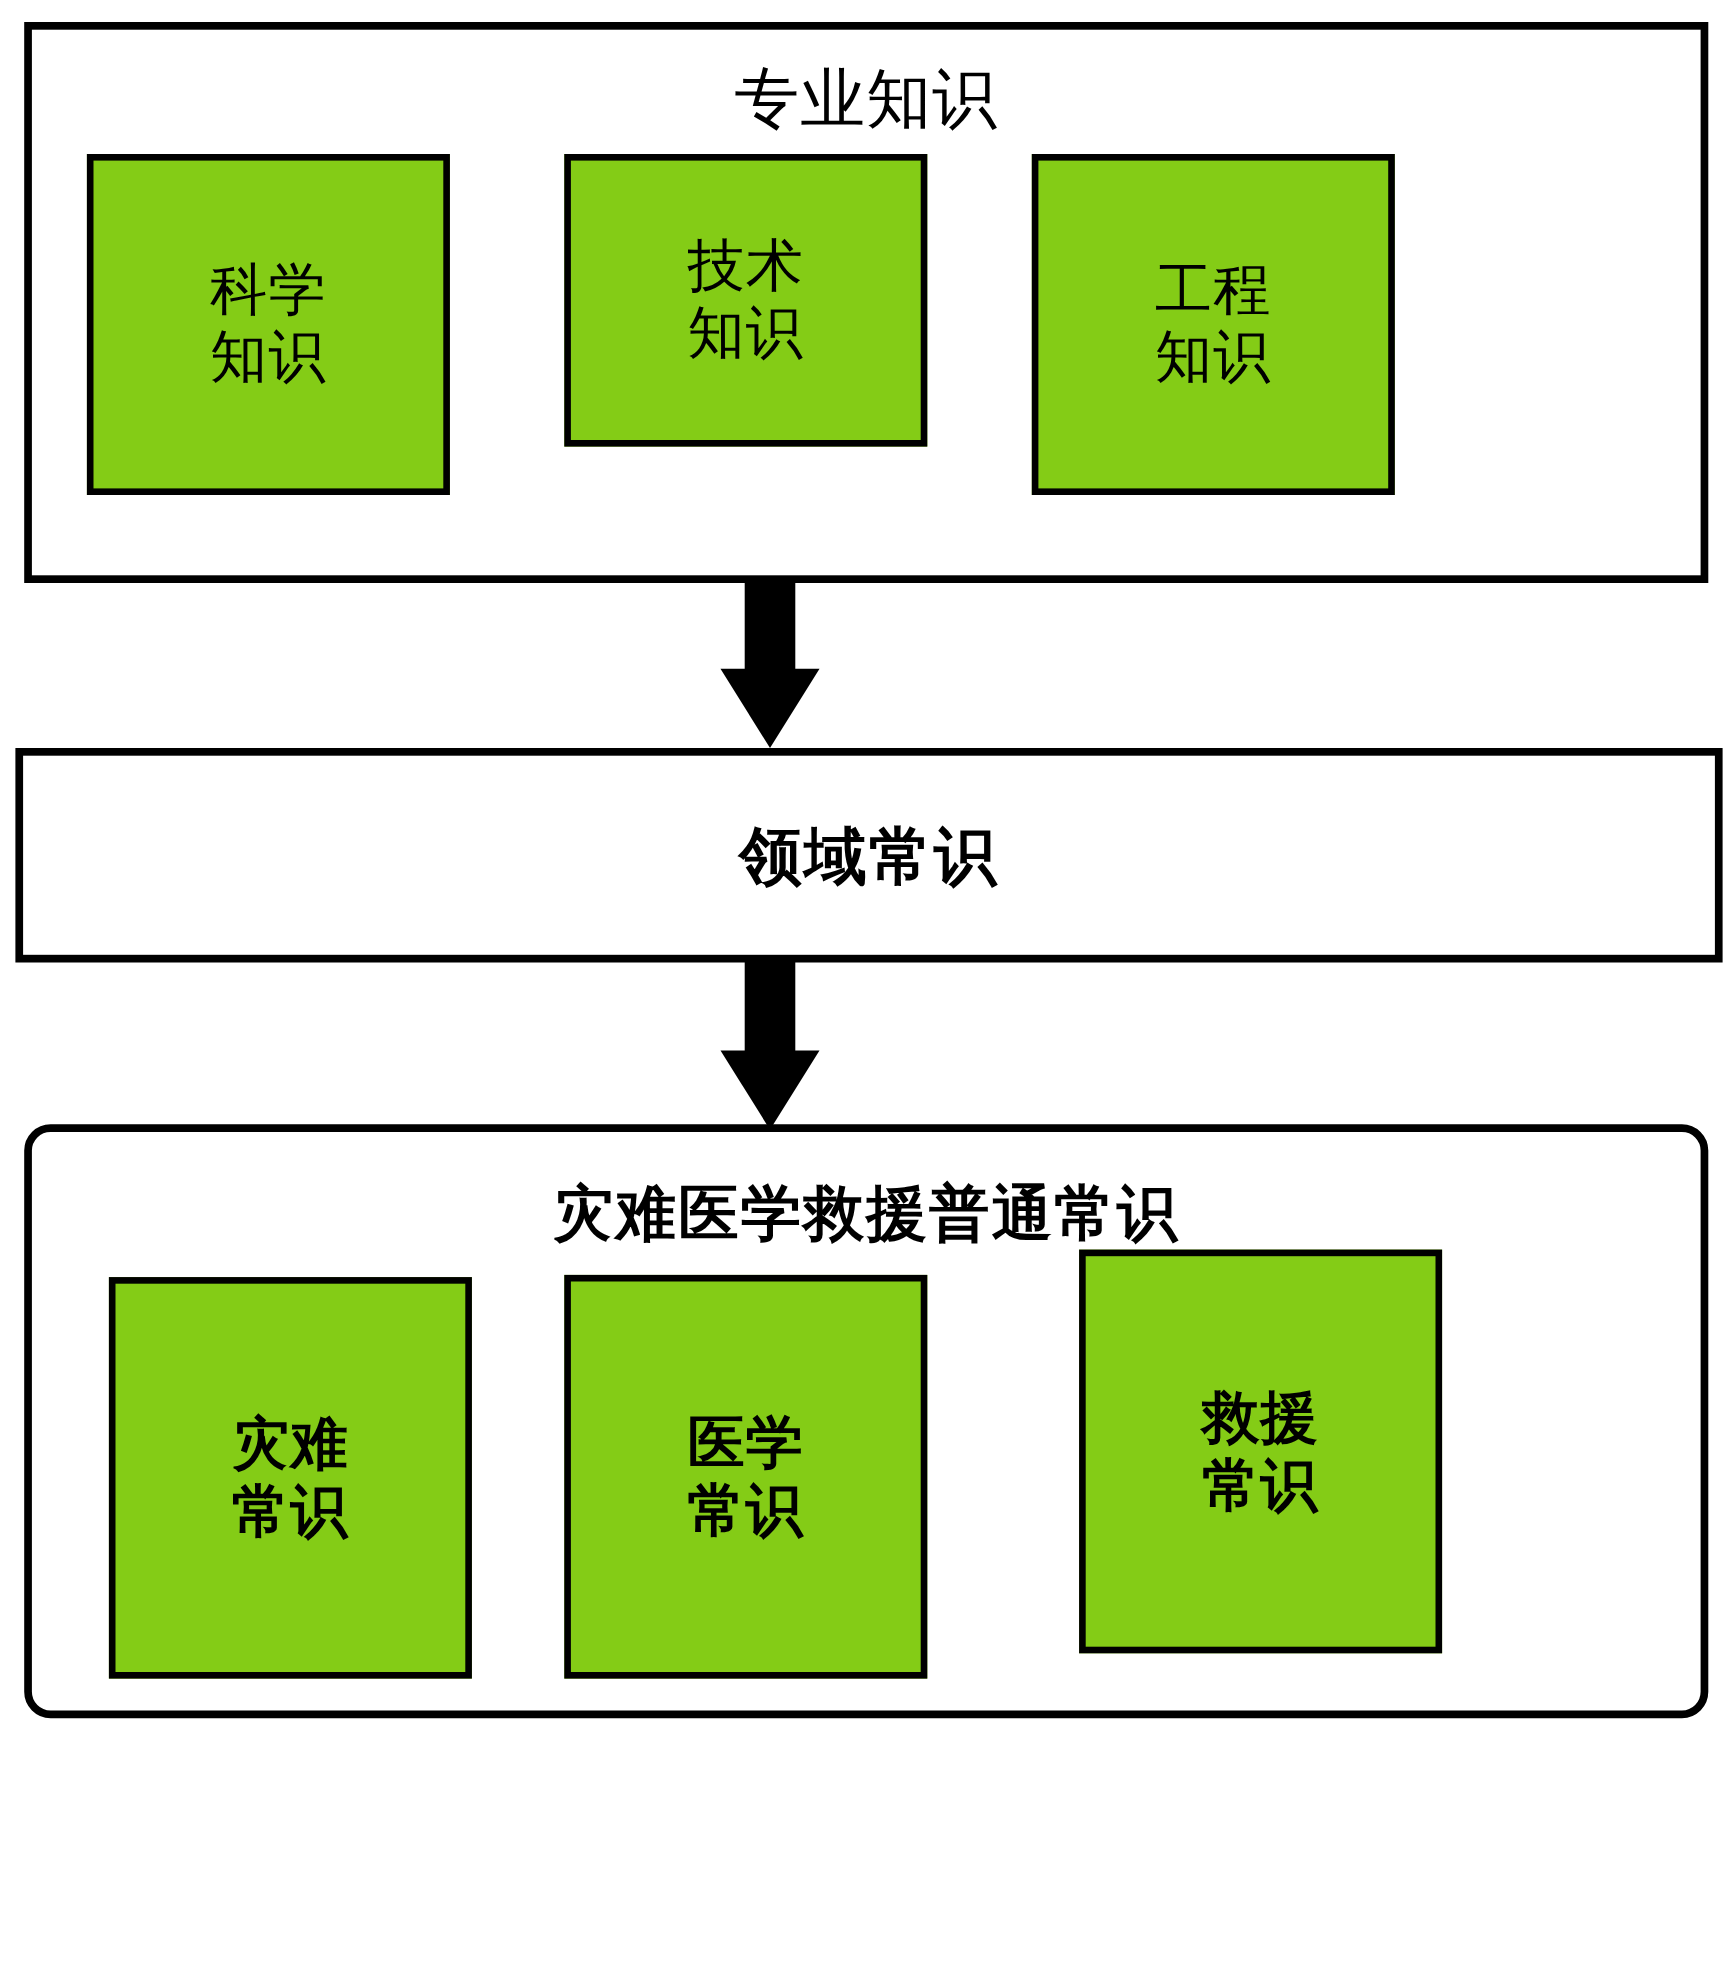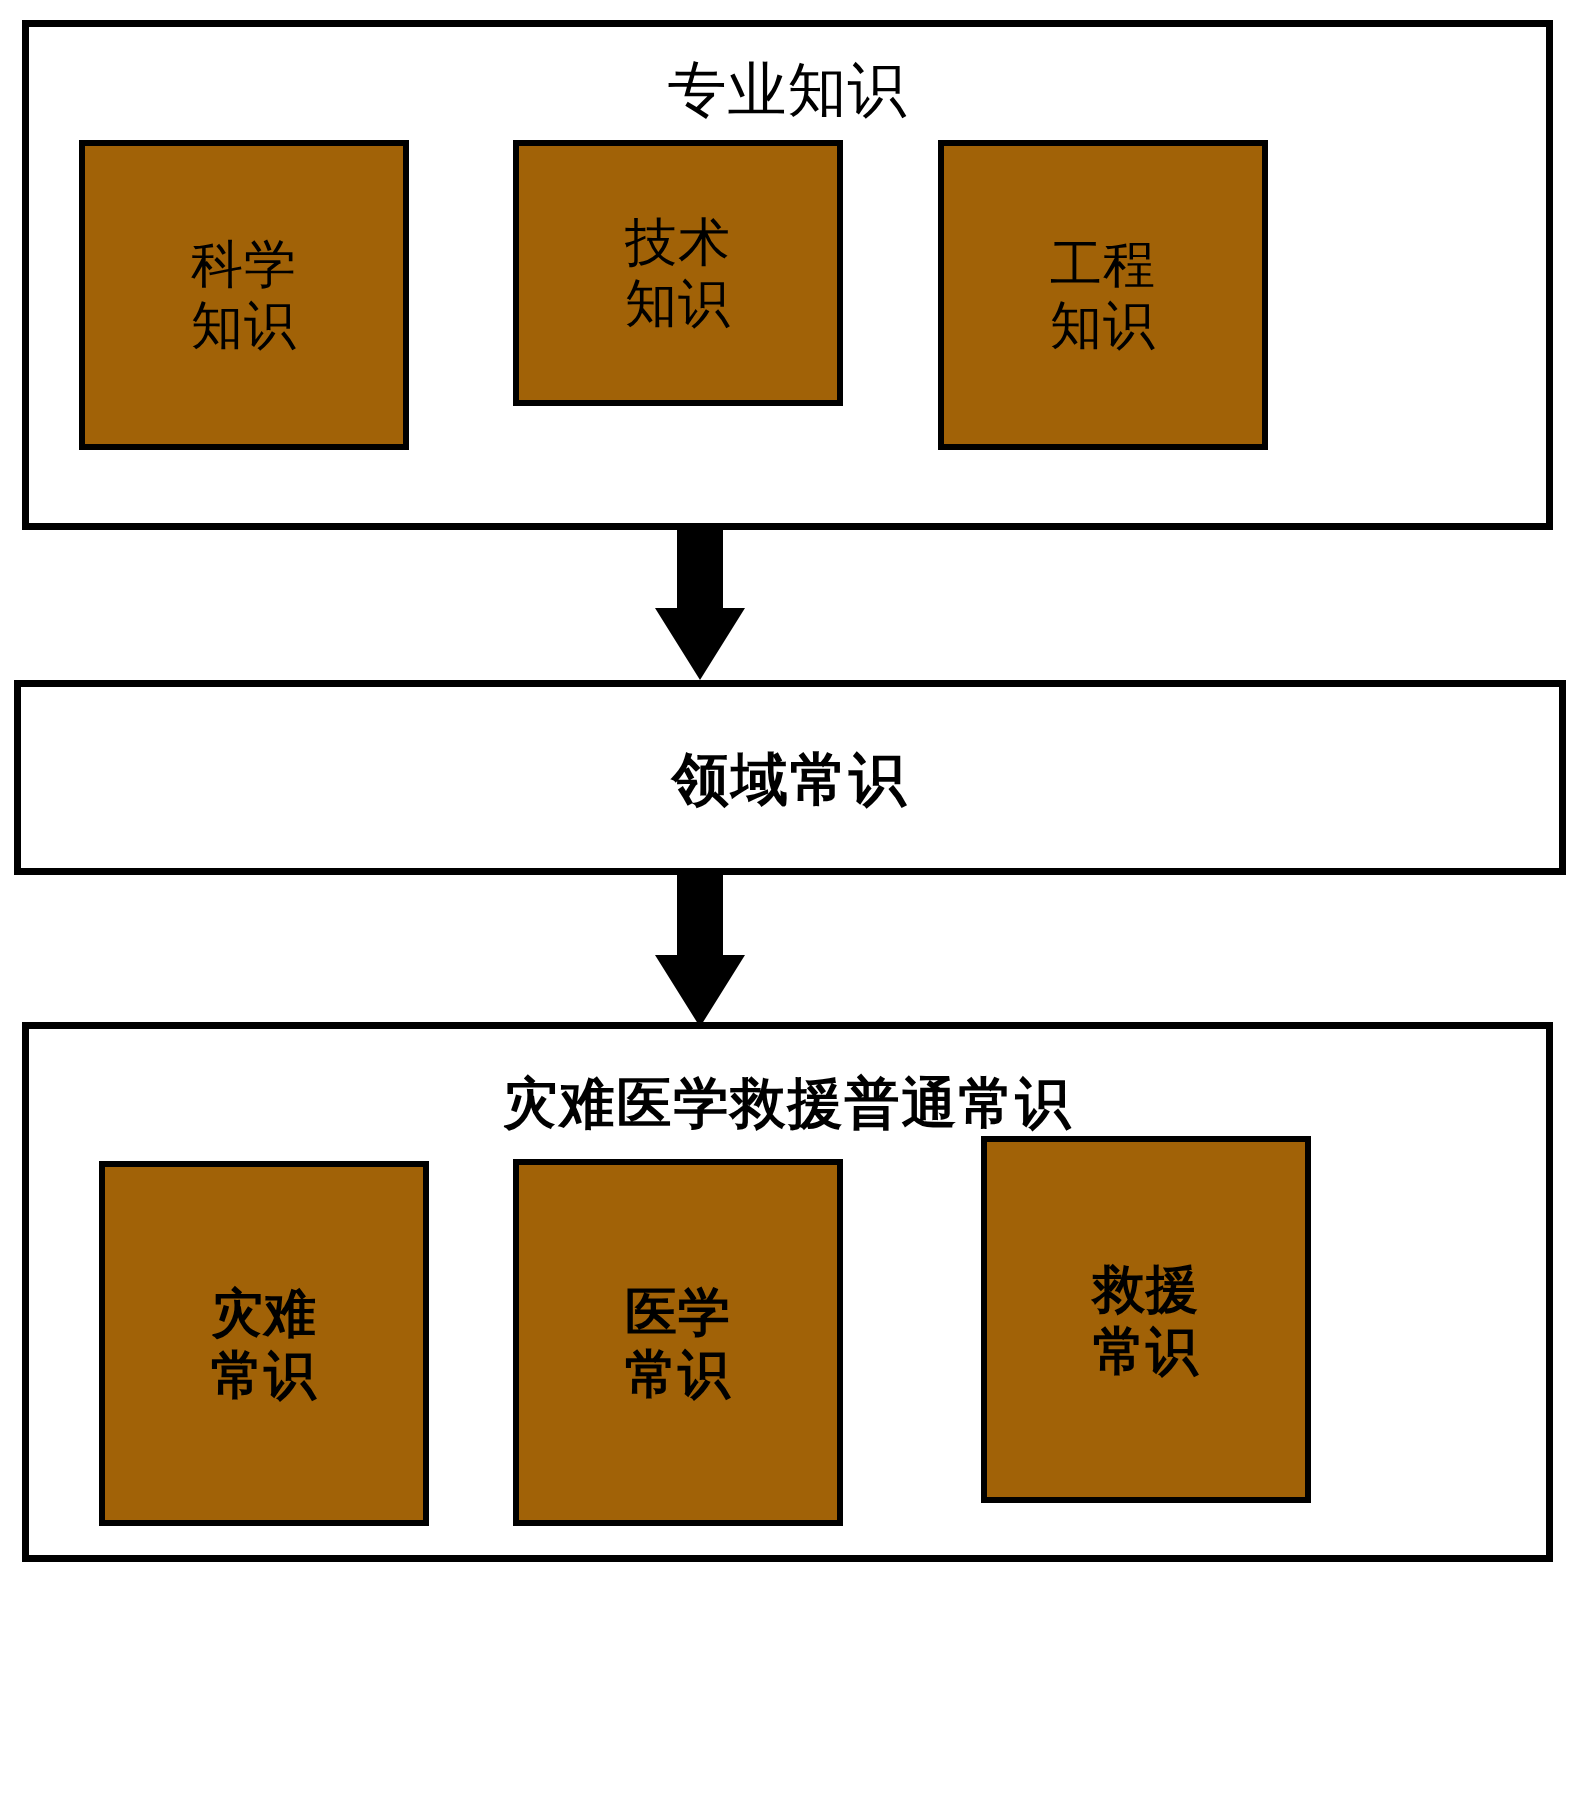--- a/index.html
+++ b/index.html
@@ -20,21 +20,21 @@
 
   
   .outer-box {
     position: absolute;
     background: #ffffff;
     border: 7px solid #000000;
     box-sizing: border-box;
   }
   .inner-box {
     position: absolute;
-    background: #a16207;
+    background: #84cc16;
     border: 6px solid #000000;
     box-sizing: border-box;
     display: flex;
     align-items: center;
     justify-content: center;
   }
 
   
   .group-title {
     position: absolute;
@@ -127,21 +127,21 @@
 
   <div class="outer-box" style="left:14px; top:680px; width:1552px; height:195px;">
     <div class="mid-label" style="top:63px;">领域常识</div>
   </div>
 
   <div class="arrow" style="left:655px; top:873px; width:90px; height:152px;">
     <div class="shaft" style="left:22px; top:0; width:46px; height:92px;"></div>
     <div class="head" style="left:0; top:82px;"></div>
   </div>
 
-  <div class="outer-box" style="left:22px; top:1022px; width:1531px; height:540px;">
+  <div class="outer-box" style="left:22px; top:1022px; width:1531px; height:540px;border-radius:24px;">
 
     <div class="group-title bold" style="top:45px;">灾难医学救援普通常识</div>
 
     <div class="inner-box" style="left:50px; top:132px; width:330px; height:365px;margin-left:20px;">
       <span class="inner-label bold">灾难
 常识</span>
     </div>
 
     <div class="inner-box" style="left:484px; top:130px; width:330px; height:367px;">
       <span class="inner-label bold">医学

